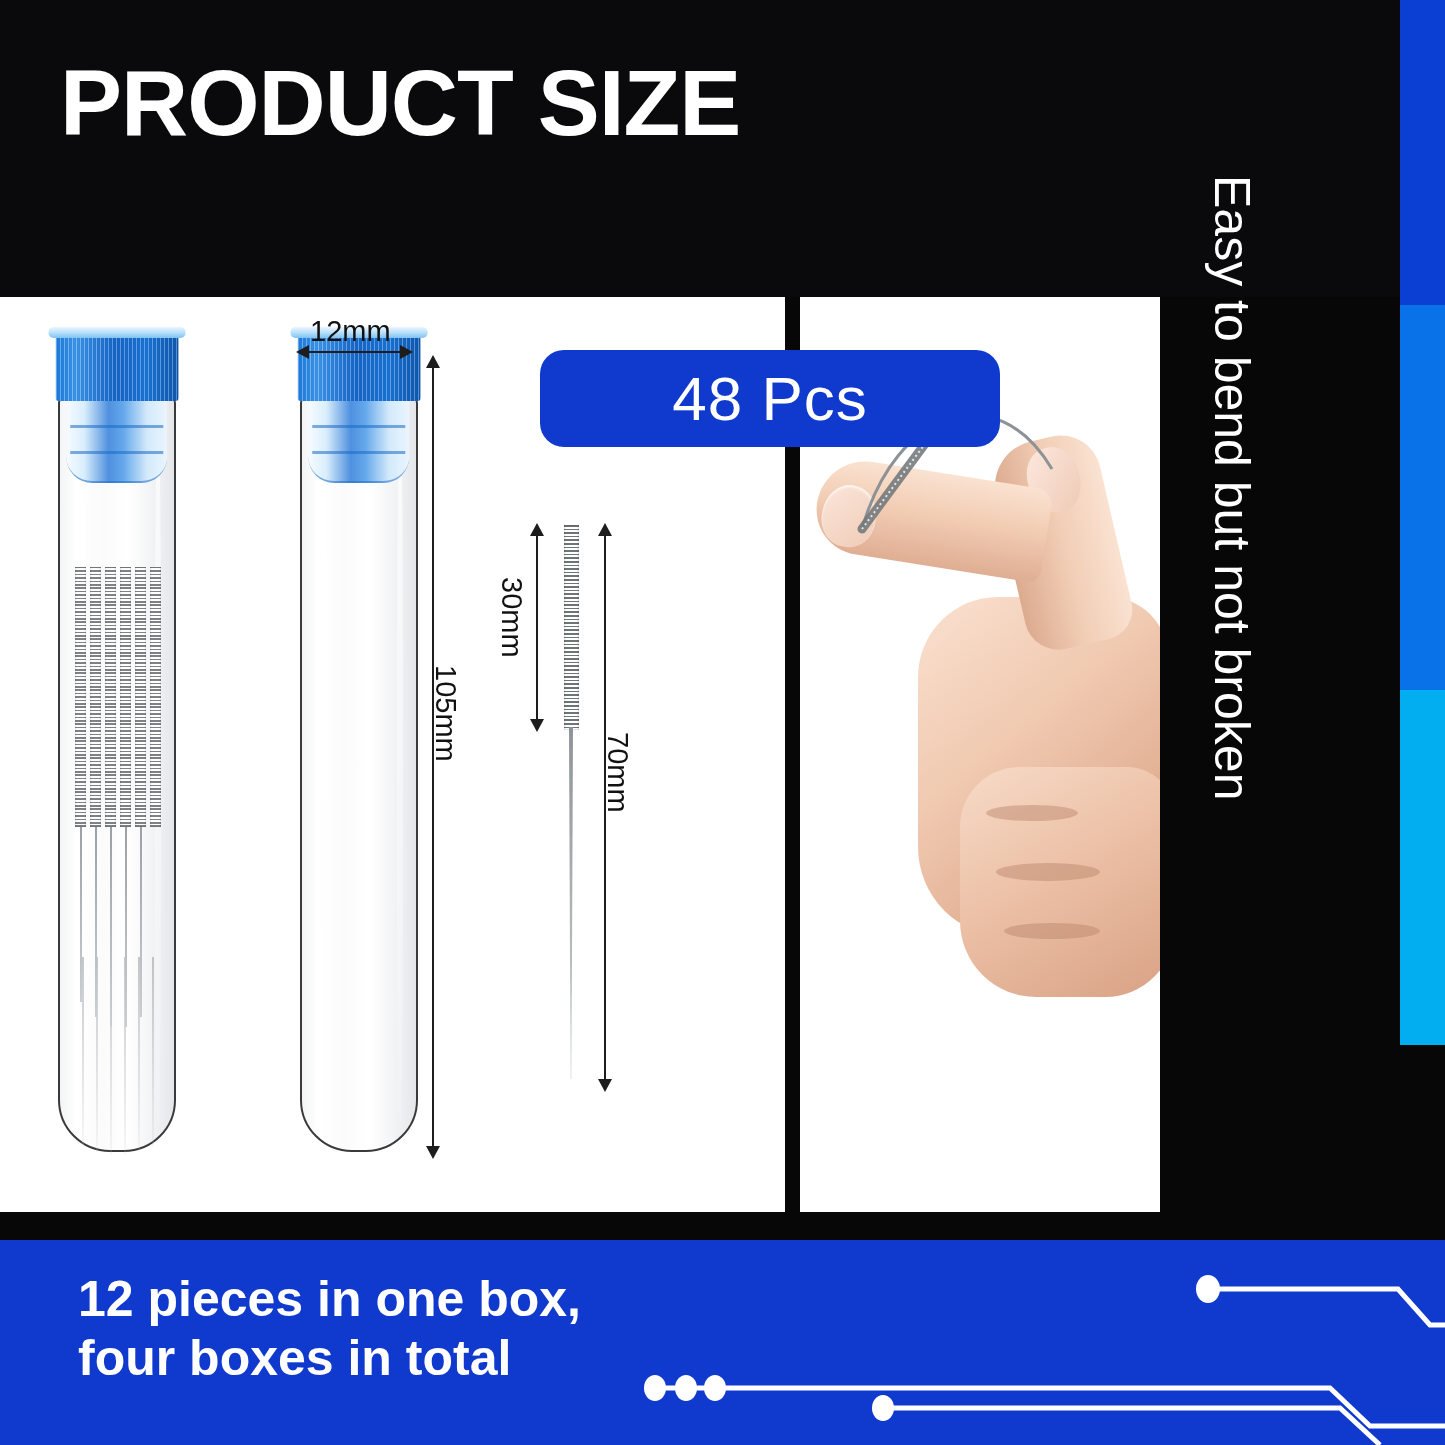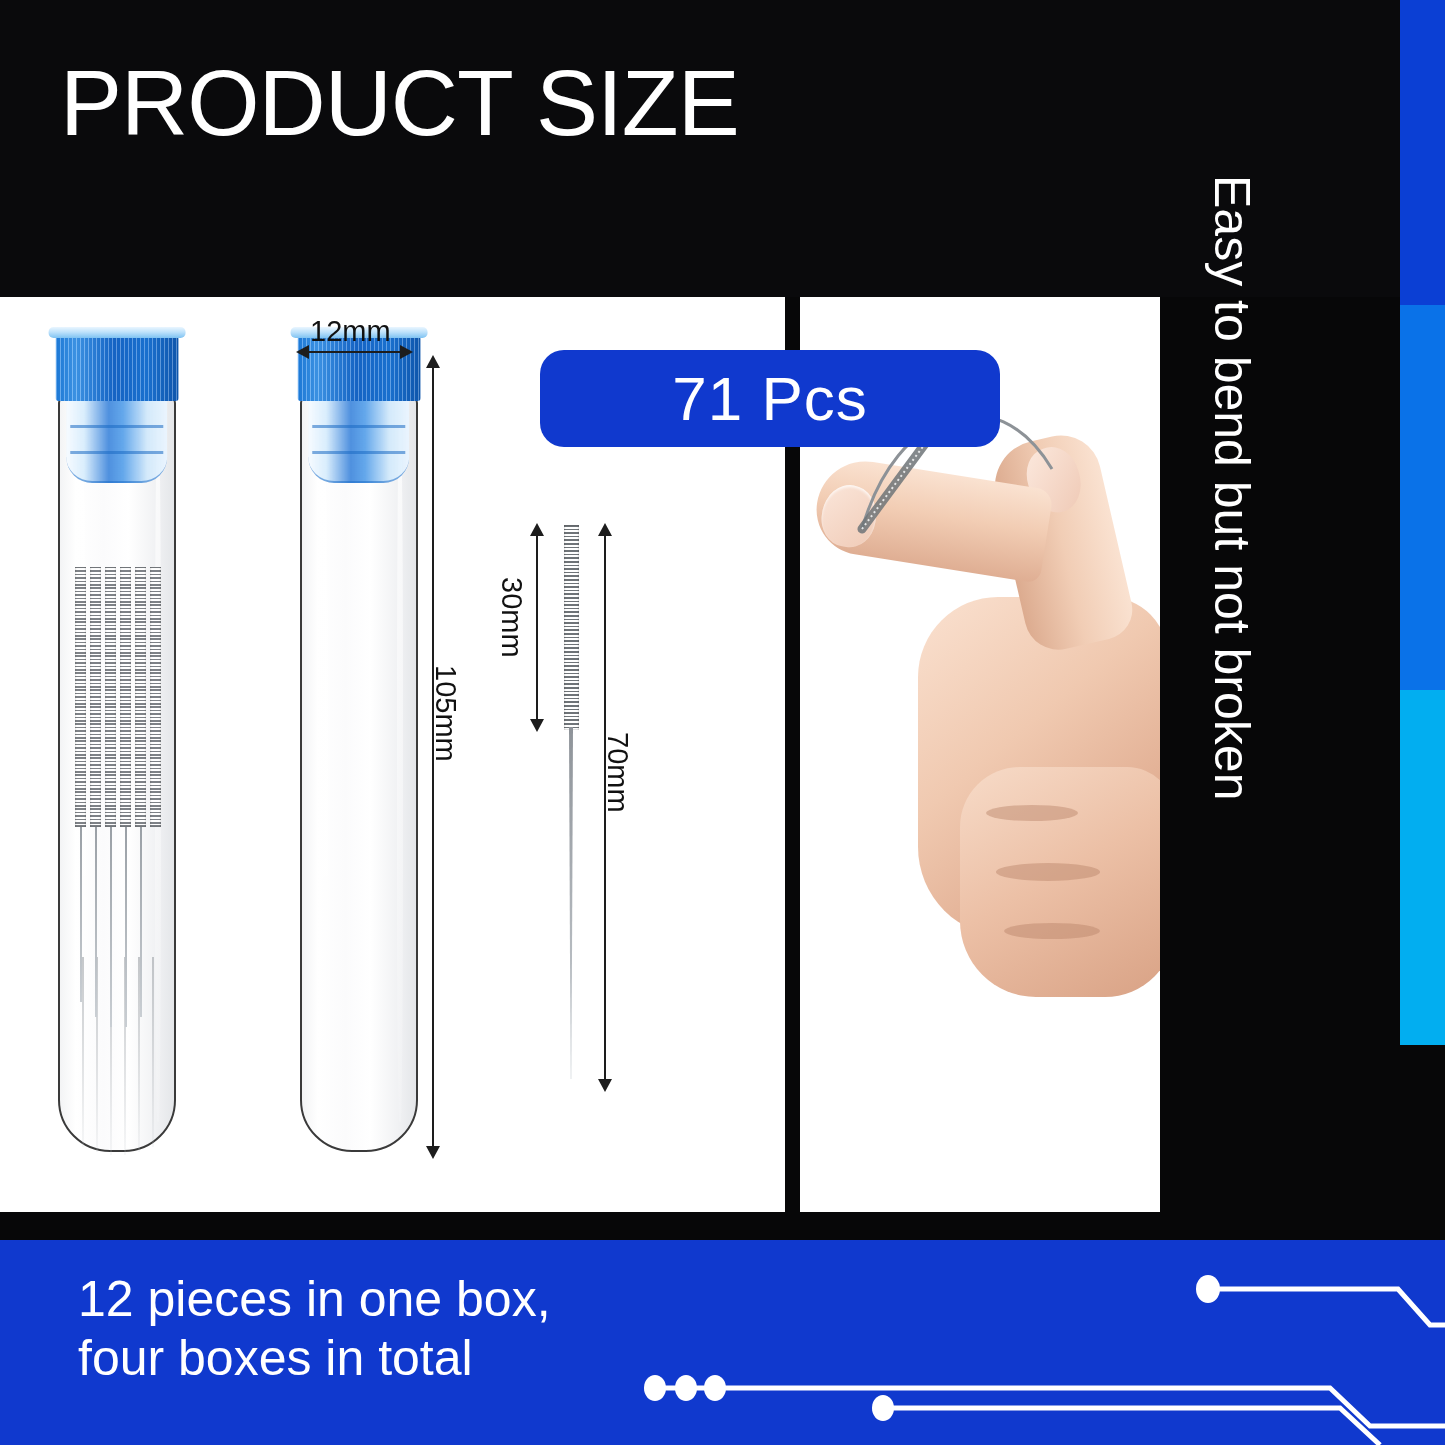--- a/index.html
+++ b/index.html
@@ -8,21 +8,21 @@
     background:#070708;
     font-family:"Liberation Sans", sans-serif;
     overflow:hidden;
     position:relative;
   }
 
   
   #header { position:absolute; left:0; top:0; width:1445px; height:297px; background:#0a0a0c; }
   #title {
     position:absolute; left:60px; top:57px;
-    font-size:93px; font-weight:normal; color:#ffffff;
+    font-size:93px; font-weight:bold; color:#ffffff;
     letter-spacing:-1px; line-height:1;
   }
   #spec {
     position:absolute; left:62px; top:186px;
     font-size:56px; color:#ffffff; font-weight:300; line-height:1;
   }
 
   
   .bluebar { position:absolute; right:0; width:45px; }
   #bar-top    { top:0px;   height:305px; }
@@ -196,21 +196,21 @@
   }
   .knuckle-crease {
     position:absolute; background:rgba(183,131,104,.45); border-radius:50%;
   }
   #needle-bent { position:absolute; left:0; top:0; width:360px; height:915px; }
 
   
   #banner { position:absolute; left:0; top:1240px; width:1445px; height:205px; }
   #banner-text {
     position:absolute; left:78px; top:30px;
-    font-size:50px; color:#ffffff; font-weight:400; line-height:1.18;
+    font-size:50px; color:#ffffff; font-weight:700; line-height:1.18;
     white-space:pre-line;
   }
   #circuit { position:absolute; left:0; top:0; width:1445px; height:205px; }
   #bottom-strip { position:absolute; left:0; top:1212px; width:1445px; height:28px; background:#070708; }
 </style>
 </head>
 <body style="background: rgb(7, 7, 8);">
 
 <div id="header">
   <div id="title">PRODUCT SIZE</div>
@@ -310,21 +310,21 @@
   <div class="finger" id="index-finger"></div>
   <div id="index-nail"></div>
 
   <svg id="needle-bent" viewBox="0 0 360 915">
     <path d="M 62 232 C 96 112, 196 78, 252 172" fill="none" stroke="#8d9297" stroke-width="3"></path>
     <path d="M 62 232 L 130 140" fill="none" stroke="#6f7478" stroke-width="9" stroke-linecap="round" opacity="0.85"></path>
     <path d="M 62 232 L 130 140" fill="none" stroke="#ffffff" stroke-width="2" stroke-dasharray="2 3" opacity="0.8"></path>
   </svg>
 </div>
 
-<div id="badge" style="background: rgb(16, 57, 206);">71 Pcs</div>
+<div id="badge" style="background: rgb(16, 57, 206);">48 Pcs</div>
 
 <div id="bottom-strip"></div>
 
 <div id="banner" style="background: rgb(16, 57, 206);">
   <svg id="circuit" viewBox="0 0 1445 205">
     <g stroke="#ffffff" stroke-width="5" fill="none">
       <path d="M 660 148 L 1330 148 L 1370 186 L 1445 186"></path>
       <path d="M 886 168 L 1340 168 L 1380 205"></path>
       <path d="M 1128 1368 "></path>
       <path d="M 1210 49 L 1398 49 L 1430 85 L 1445 85"></path>

